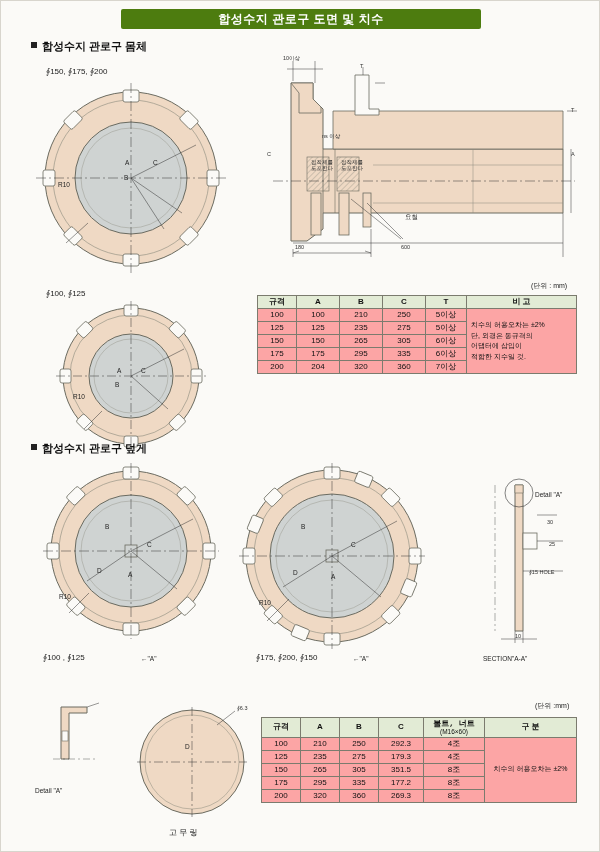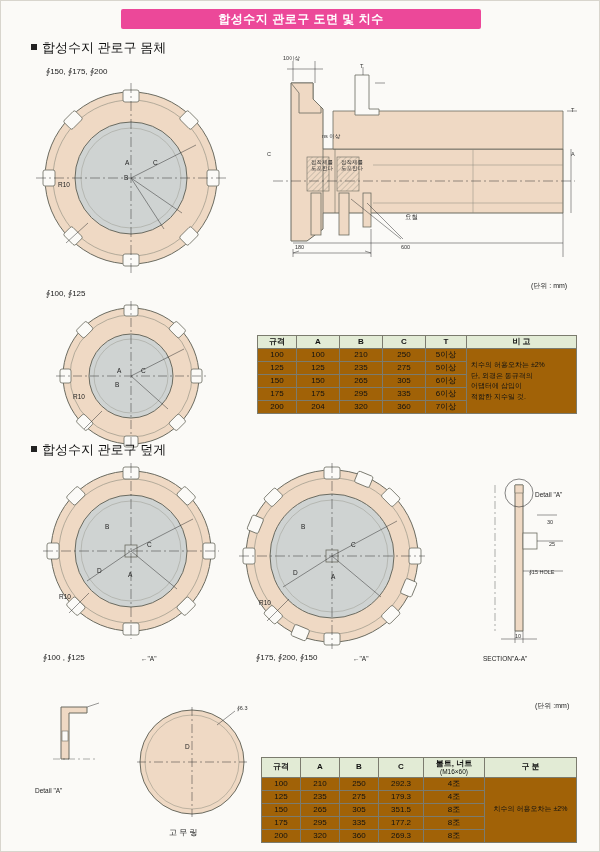--- a/index.html
+++ b/index.html
@@ -7,38 +7,38 @@
     width:600px;height:852px;position:relative;overflow:hidden;
     font-family:"Liberation Sans", sans-serif;
     color:#1a1a1a;
     background:#fbfaf7;
   }
   .page{position:absolute;inset:0;border:1px solid #d8d5cd;box-sizing:border-box;}
 
   
   .title-bar{
     position:absolute;left:120px;top:8px;width:360px;height:20px;
-    background:#ec4899;color:#fff;border-radius:2px;
+    background:#4d7c0f;color:#fff;border-radius:2px;
     display:flex;align-items:center;justify-content:center;
     font-size:12px;font-weight:bold;letter-spacing:.5px;
   }
 
   
-  .sec-head{position:absolute;font-size:13px;font-weight:normal;color:#111;}
+  .sec-head{position:absolute;font-size:11px;font-weight:bold;color:#111;}
   .sec-head .bullet{display:inline-block;width:6px;height:6px;background:#222;margin-right:5px;vertical-align:2px;}
 
   .lbl{position:absolute;font-size:8px;color:#222;white-space:nowrap;}
   .lbl-sm{position:absolute;font-size:6.5px;color:#222;white-space:nowrap;}
   .lbl-xs{position:absolute;font-size:5.5px;color:#333;white-space:nowrap;}
   svg{display:block;overflow:visible;}
   .draw{position:absolute;}
 
   
   table.spec{
-    position:absolute;border-collapse:collapse;font-size:8px;background:#a16207;margin-top:40px;
+    position:absolute;border-collapse:collapse;font-size:8px;background:#fca5a5;
   }
   table.spec th, table.spec td{
     border:1px solid #7b7b6e;padding:1px 2px;text-align:center;color:#111;
     font-weight:normal;line-height:1.25;
   }
   table.spec th{background:#e2ebd5;font-weight:bold;}
   table.spec td.note{ text-align:left;padding:2px 4px;font-size:7px;line-height:1.5;}
   .unit{position:absolute;font-size:7px;color:#222;}
 </style>
 </head>
@@ -372,21 +372,21 @@
   <div class="unit" style="left:534px;top:700px;">(단위 :mm)</div>
 
   <table class="spec" style="left:260px;top:716px;width:316px;">
     <thead>
       <tr>
         <th style="width:34px;">규격</th>
         <th style="width:34px;">A</th>
         <th style="width:34px;">B</th>
         <th style="width:40px;">C</th>
         <th style="width:56px;line-height:1.15;">
-          <span style="display:block;">볼트, 너트</span>
+          <span style="display:block;font-family:Liberation Mono, monospace;">볼트, 너트</span>
           <span style="display:block;font-size:6.5px;font-weight:normal;">(M16×60)</span>
         </th>
         <th>구   분</th>
       </tr>
     </thead>
     <tbody>
       <tr>
         <td>100</td>
         <td>210</td>
         <td>250</td>

